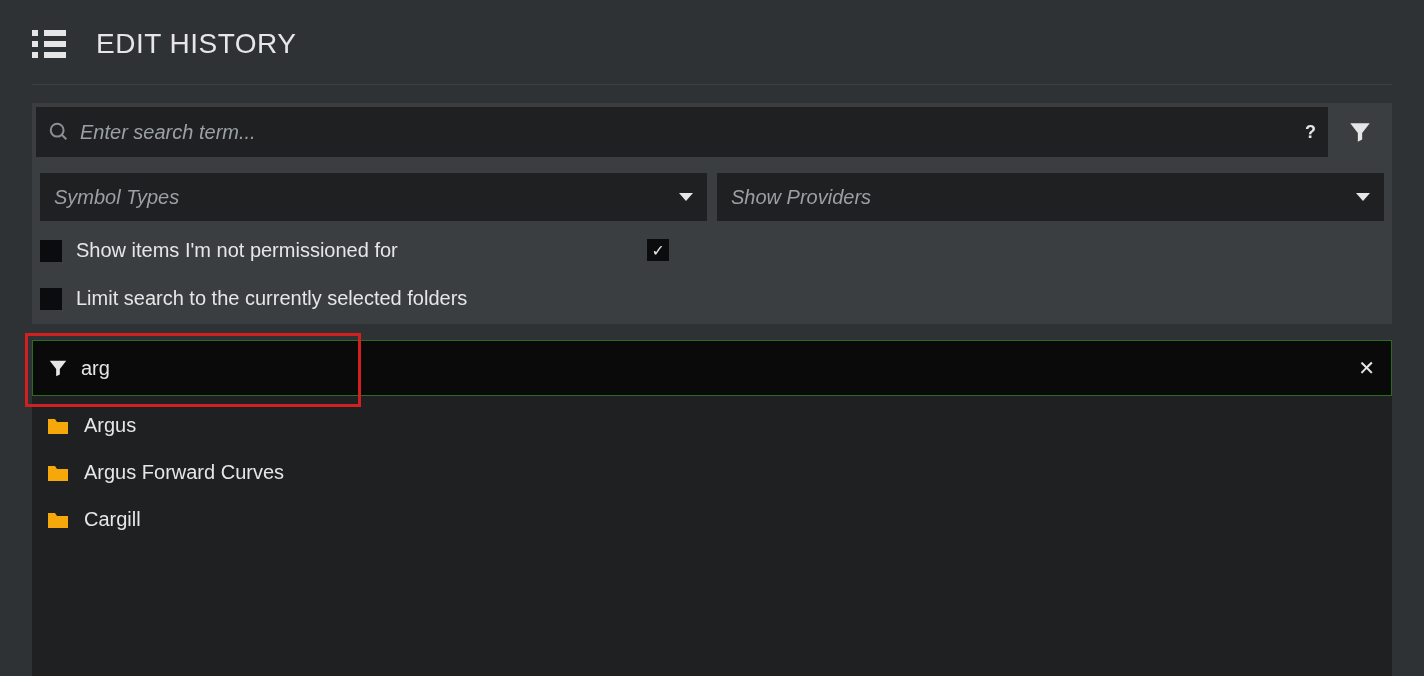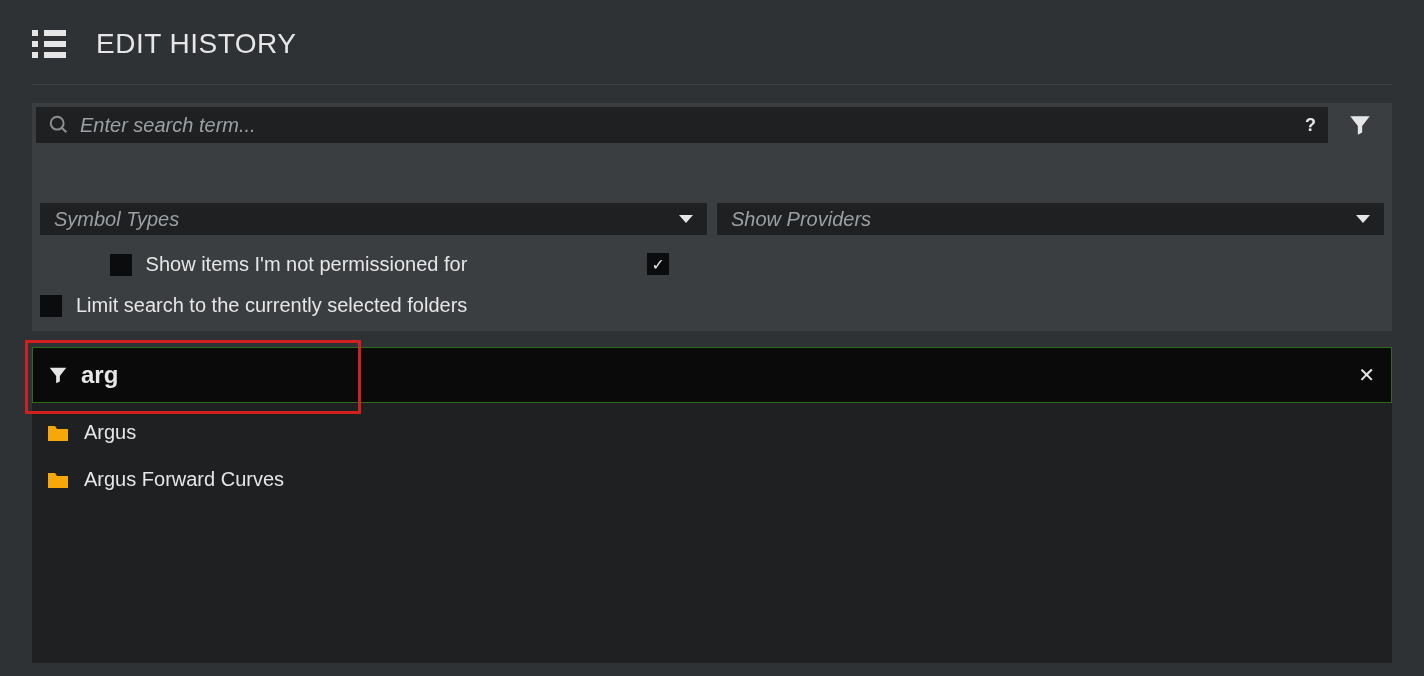--- a/index.html
+++ b/index.html
@@ -26,61 +26,61 @@
     .title { font-size: 28px; font-weight: 400; letter-spacing: 0.5px; color: #e6e6e6; }
 
     .hr { height: 1px; background: #3c4043; margin-bottom: 18px; }
 
     .panel { background: #3a3e40; padding: 4px 4px 14px 4px; }
 
     .search-row { display: flex; align-items: stretch; gap: 4px; }
     .search-box {
       flex: 1;
       display: flex; align-items: center;
-      background: #1e2022; padding: 0 12px; height: 36px;
+      background: #1e2022; padding: 0 12px; height: 50px;
     }
     .search-box svg { flex-shrink: 0; }
     .search-input {
       flex: 1; border: none; outline: none; background: transparent;
       color: #e6e6e6; font-size: 20px; font-style: italic; margin-left: 10px;
     }
     .search-input::placeholder { color: #9aa0a3; font-style: italic; }
     .qmark { color: #e6e6e6; font-size: 18px; font-weight: 700; margin-left: 10px; cursor: pointer; }
     .filter-toggle {
       width: 56px; background: #3a3e40;
       display: flex; align-items: center; justify-content: center;
       cursor: pointer;
     }
 
     .dropdown-row {
       display: flex; gap: 10px; margin-top: 16px; padding: 0 4px;
     }
     .dropdown {
-      flex: 1; background: #1e2022; height: 32px;
+      flex: 1; background: #1e2022; height: 48px;
       display: flex; align-items: center; justify-content: space-between;
-      padding: 0 14px; cursor: pointer; margin-top: 44px;
+      padding: 0 14px; cursor: pointer;
     }
     .dropdown-label { font-size: 20px; font-style: italic; color: #9aa0a3; }
     .caret { width: 0; height: 0; border-left: 7px solid transparent; border-right: 7px solid transparent; border-top: 8px solid #e6e6e6; }
 
     .checkbox-row { display: flex; gap: 60px; margin-top: 18px; padding: 0 4px; }
-    .check-col { display: flex; flex-direction: column; gap: 18px; align-items: flex-end; }
+    .check-col { display: flex; flex-direction: column; gap: 25px; }
     .check-item { display: flex; align-items: center; gap: 14px; cursor: pointer; }
     .cb { width: 22px; height: 22px; background: #0b0c0d; display: flex; align-items: center; justify-content: center; font-size: 16px; color: #e6e6e6; flex-shrink:0; }
     .check-label { font-size: 20px; color: #e6e6e6; }
 
     .results { margin-top: 16px; padding: 0 0px; }
 
     .filter-line {
       display: flex; align-items: center; justify-content: space-between;
       background: #0a0a0a; border: 1px solid #2d6b1f;
       height: 56px; padding: 0 16px 0 14px; position: relative;
     }
     .filter-line .left { display: flex; align-items: center; gap: 12px; }
-    .filter-text { font-size: 24px; color: #e6e6e6; font-weight: bold; }
+    .filter-text { font-size: 20px; color: #e6e6e6; }
     .red-box { position: absolute; top: -8px; left: -8px; width: 336px; height: 74px; border: 3px solid #d22020; pointer-events: none; }
     .close-x { font-size: 20px; color: #e6e6e6; cursor: pointer; }
 
     .result-list { background: #1e2022; padding: 6px 0 160px 0; }
     .result-item { display: flex; align-items: center; gap: 14px; padding: 12px 14px; cursor: pointer; text-align: center; }
     .folder-icon { width: 24px; height: 20px; flex-shrink: 0; }
     .result-label { font-size: 20px; color: #e6e6e6; }
   </style>
 </head>
 <body>
@@ -171,15 +171,21 @@
             <path fill="#f6a80b" d="M2 3h7l2 3h11v12H2z"></path>
           </svg>
         <span class="result-label">Argus</span>
       </div>
       <div class="result-item">
         <svg class="folder-icon" viewBox="0 0 24 20">
             <path fill="#f6a80b" d="M2 3h7l2 3h11v12H2z"></path>
           </svg>
         <span class="result-label">Argus Forward Curves</span>
       </div>
+      <div class="result-item">
+        <svg class="folder-icon" viewBox="0 0 24 20">
+            <path fill="#f6a80b" d="M2 3h7l2 3h11v12H2z"></path>
+          </svg>
+        <span class="result-label">Cargill</span>
+      </div>
     </div>
   </div>
 </div>
 
 </body></html>

